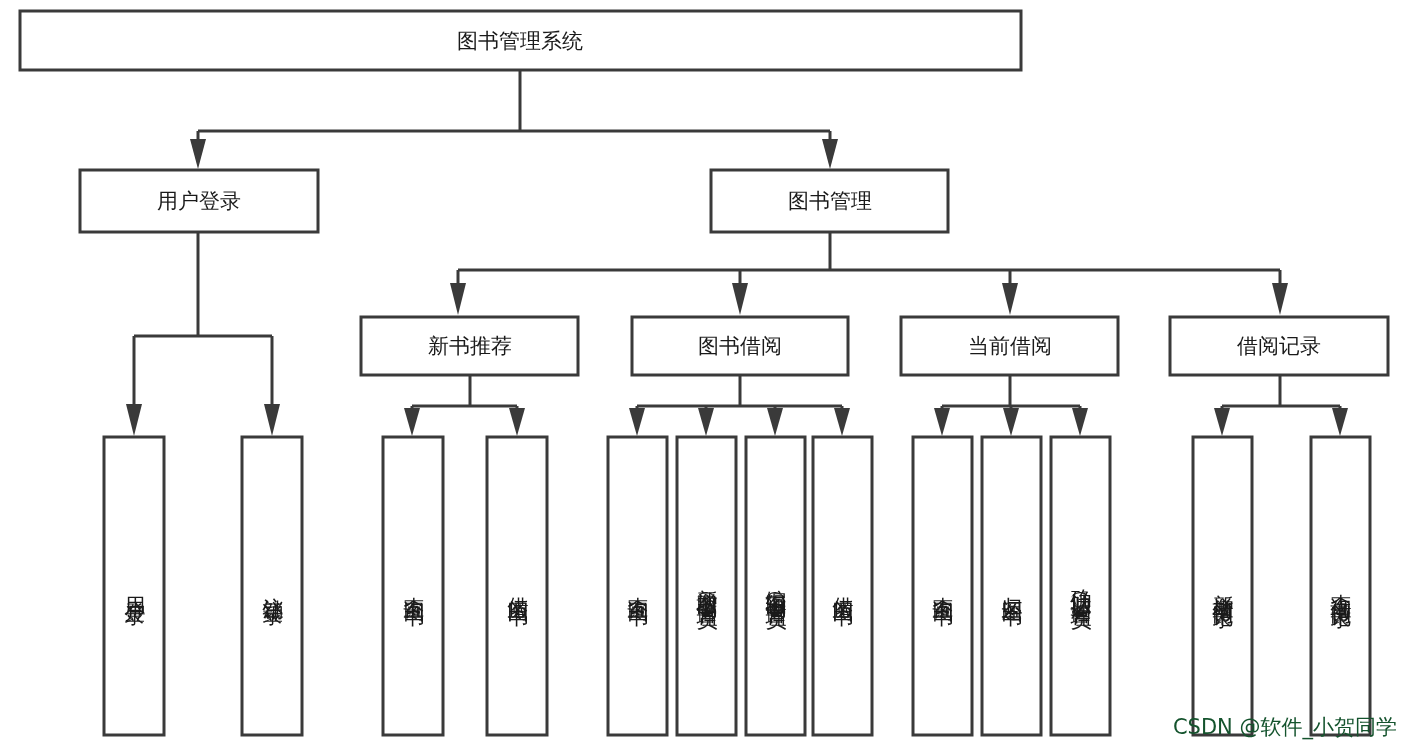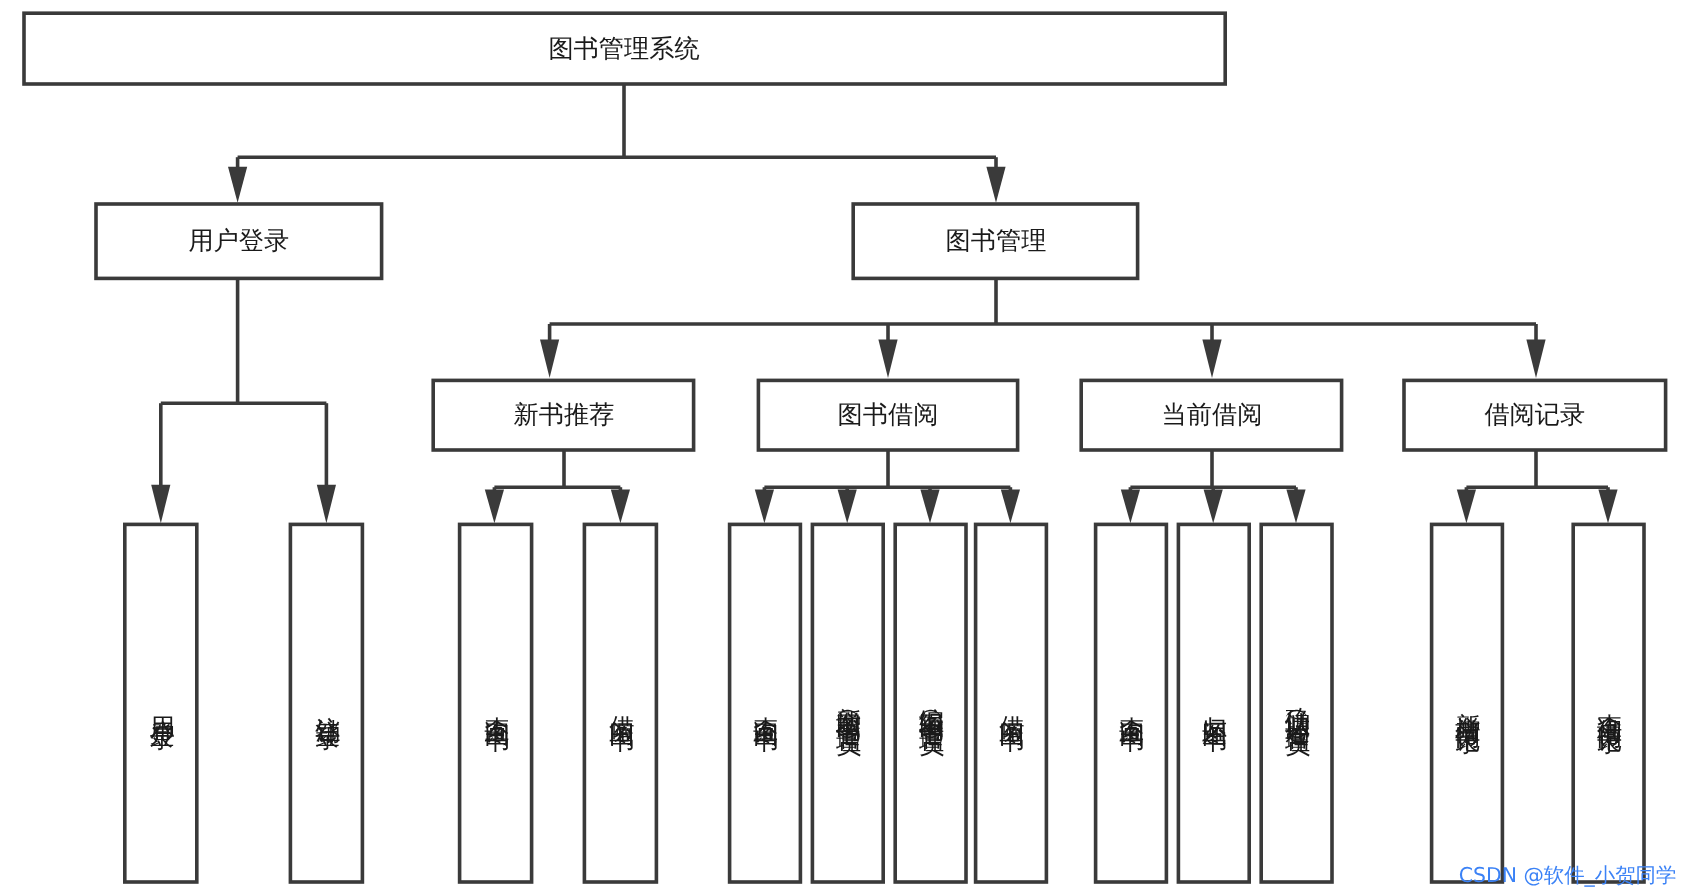--- a/index.html
+++ b/index.html
@@ -55,22 +55,22 @@
     text-anchor: middle;
     dominant-baseline: middle;
     writing-mode: vertical-rl;
     letter-spacing: 3px;
   }
   .watermark-text {
     position: absolute;
     right: 8px;
     bottom: 6px;
     font-family: "DejaVu Sans", "Liberation Sans", sans-serif;
-    font-size: 17px;
-    color: #3b82f6;
+    font-size: 21px;
+    color: #14532d;
     white-space: nowrap;
     pointer-events: none;
     user-select: none;
     margin-top: 40px;
   }
 </style>
 </head>
 <body>
 
 <div id="diagram-root">

